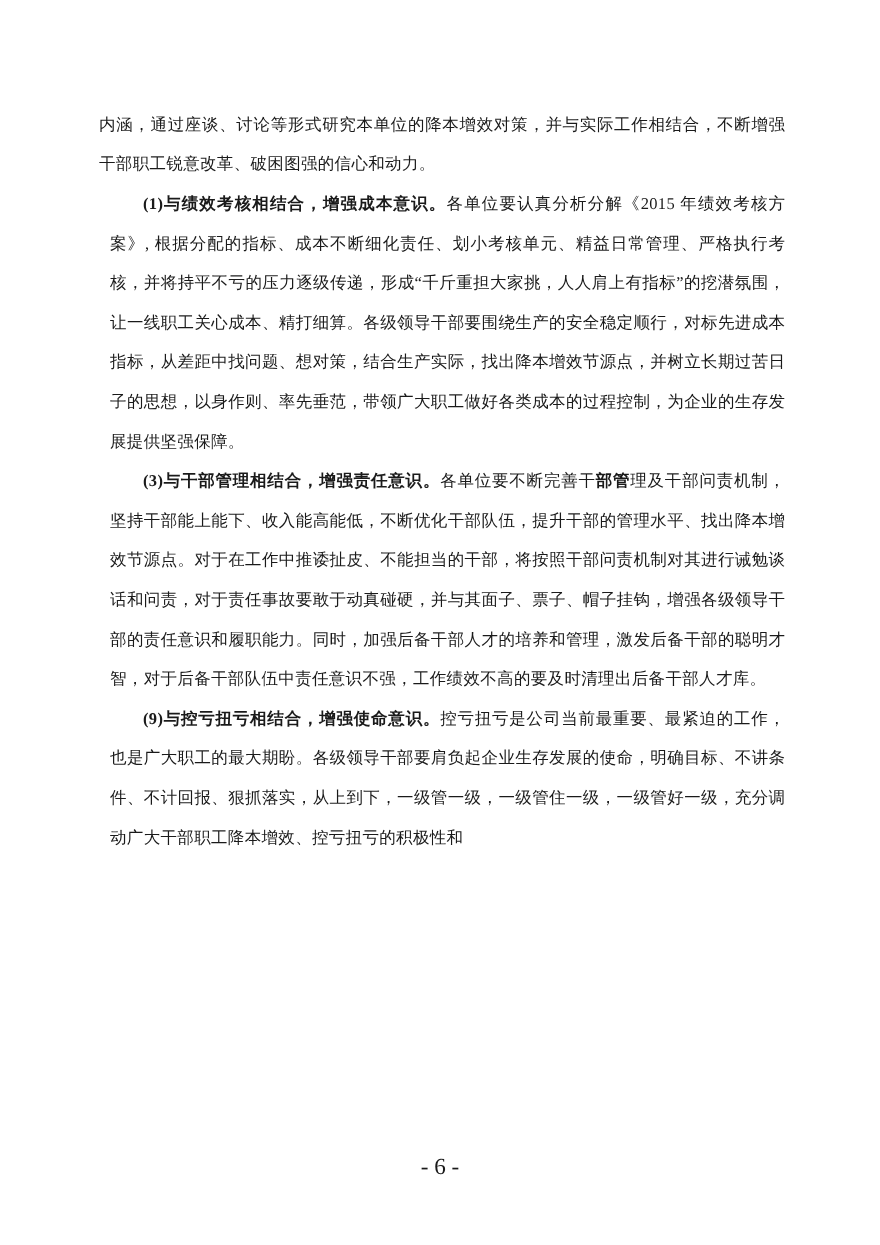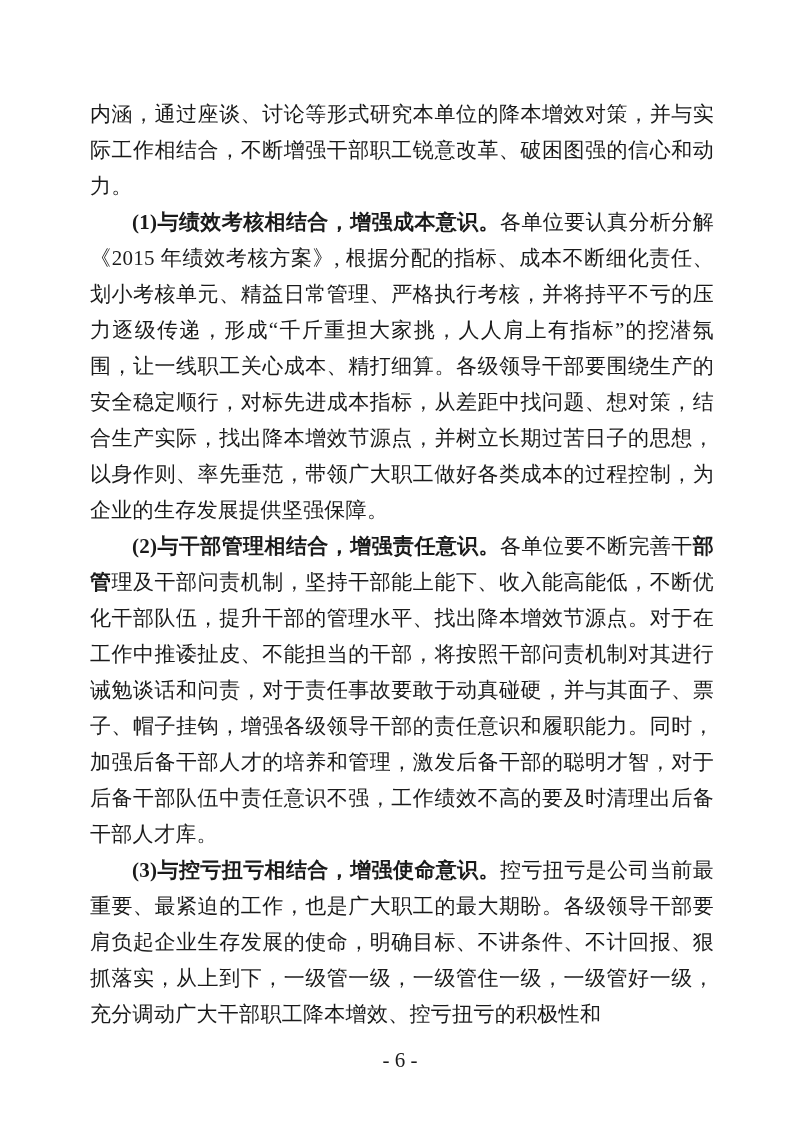--- a/index.html
+++ b/index.html
@@ -17,28 +17,29 @@
     color: #1a1a1a;
   }
   .doc-body {
     position: absolute;
     left: 90px;
     top: 96px;
     width: 624px;
   }
   .para {
     margin: 0;
-    font-size: 21px;
+    font-size: 15px;
     line-height: 36px;
     text-align: justify;
     letter-spacing: 0.3px;
     word-break: break-all;
   }
   .para.indent {
     text-indent: 2em;
+    margin-left: 10px;
   }
   .run {
     font-weight: normal;
   }
   .run.bold {
     font-weight: bold;
   }
   .page-footer {
     position: absolute;
     left: 0;
@@ -50,17 +51,17 @@
     color: #1a1a1a;
   }
 </style>
 </head>
 <body>
 
 <div class="page">
   <div class="doc-body">
       <p class="para"><span class="run">内涵，通过座谈、讨论等形式研究本单位的降本增效对策，并与实际工作相结合，不断增强干部职工锐意改革、破困图强的信心和动力。</span></p>
       <p class="para indent"><span class="run bold">(1)与绩效考核相结合，增强成本意识。</span><span class="run">各单位要认真分析分解《2015 年绩效考核方案》, 根据分配的指标、成本不断细化责任、划小考核单元、精益日常管理、严格执行考核，并将持平不亏的压力逐级传递，形成“千斤重担大家挑，人人肩上有指标”的挖潜氛围，让一线职工关心成本、精打细算。各级领导干部要围绕生产的安全稳定顺行，对标先进成本指标，从差距中找问题、想对策，结合生产实际，找出降本增效节源点，并树立长期过苦日子的思想，以身作则、率先垂范，带领广大职工做好各类成本的过程控制，为企业的生存发展提供坚强保障。</span></p>
-      <p class="para indent"><span class="run bold">(2)与干部管理相结合，增强责任意识。</span><span class="run">各单位要不断完善干</span><span class="run bold">部管</span><span class="run">理及干部问责机制，坚持干部能上能下、收入能高能低，不断优化干部队伍，提升干部的管理水平、找出降本增效节源点。对于在工作中推诿扯皮、不能担当的干部，将按照干部问责机制对其进行诫勉谈话和问责，对于责任事故要敢于动真碰硬，并与其面子、票子、帽子挂钩，增强各级领导干部的责任意识和履职能力。同时，加强后备干部人才的培养和管理，激发后备干部的聪明才智，对于后备干部队伍中责任意识不强，工作绩效不高的要及时清理出后备干部人才库。</span></p>
-      <p class="para indent"><span class="run bold">(3)与控亏扭亏相结合，增强使命意识。</span><span class="run">控亏扭亏是公司当前最重要、最紧迫的工作，也是广大职工的最大期盼。各级领导干部要肩负起企业生存发展的使命，明确目标、不讲条件、不计回报、狠抓落实，从上到下，一级管一级，一级管住一级，一级管好一级，充分调动广大干部职工降本增效、控亏扭亏的积极性和</span></p>
+      <p class="para indent"><span class="run bold">(3)与干部管理相结合，增强责任意识。</span><span class="run">各单位要不断完善干</span><span class="run bold">部管</span><span class="run">理及干部问责机制，坚持干部能上能下、收入能高能低，不断优化干部队伍，提升干部的管理水平、找出降本增效节源点。对于在工作中推诿扯皮、不能担当的干部，将按照干部问责机制对其进行诫勉谈话和问责，对于责任事故要敢于动真碰硬，并与其面子、票子、帽子挂钩，增强各级领导干部的责任意识和履职能力。同时，加强后备干部人才的培养和管理，激发后备干部的聪明才智，对于后备干部队伍中责任意识不强，工作绩效不高的要及时清理出后备干部人才库。</span></p>
+      <p class="para indent"><span class="run bold">(9)与控亏扭亏相结合，增强使命意识。</span><span class="run">控亏扭亏是公司当前最重要、最紧迫的工作，也是广大职工的最大期盼。各级领导干部要肩负起企业生存发展的使命，明确目标、不讲条件、不计回报、狠抓落实，从上到下，一级管一级，一级管住一级，一级管好一级，充分调动广大干部职工降本增效、控亏扭亏的积极性和</span></p>
     </div>
   <div class="page-footer">- 6 -</div>
 </div>
 
 </body></html>

